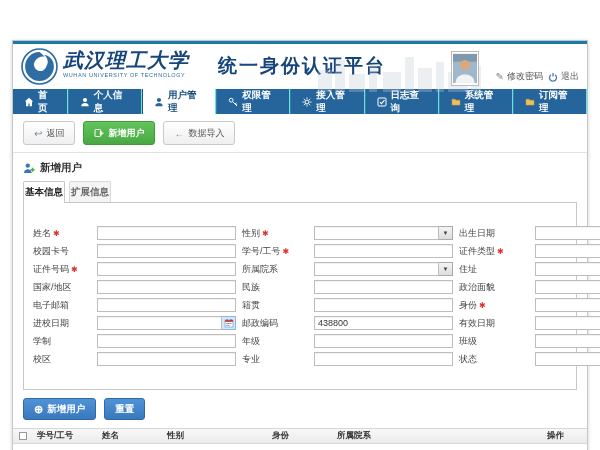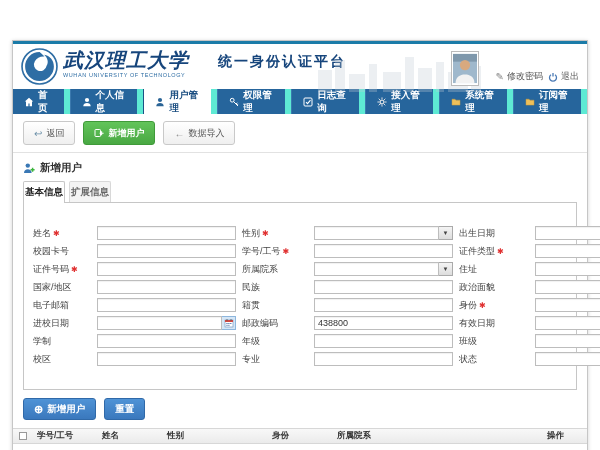--- a/index.html
+++ b/index.html
@@ -10,35 +10,35 @@
             background:#fff; border:1px solid #c6c6c6; box-shadow:0 1px 4px rgba(0,0,0,.18); }
   .topbar { height:3px; background:var(--top-border,#1b7ba8); }
 
   
   .header { height:45px; position:relative; background:#fff; }
   .logo { position:absolute; left:8px; top:4px; width:37px; height:37px; }
   .uni-block { position:absolute; left:50px; top:5px; }
   .uni-name { font-family:"DejaVu Serif", serif; font-style:italic; font-weight:bold;
               font-size:20px; line-height:22px; color:var(--title-navy,#16457c); letter-spacing:1px; }
   .uni-en { font-size:5.5px; color:#2e6da4; letter-spacing:.6px; margin-top:1px; }
-  .platform { position:absolute; left:205px; top:9px; font-size:14px; font-weight:bold;
+  .platform { position:absolute; left:205px; top:9px; font-size:19px; font-weight:bold;
               color:var(--title-navy,#16457c); letter-spacing:2px; }
   .cityscape { position:absolute; left:300px; top:8px; width:180px; height:37px; }
   .avatar { position:absolute; right:108px; top:7px; width:28px; height:35px;
             border:1px solid #bbb; background:#fff; padding:1px; }
   .avatar svg { display:block; width:100%; height:100%; }
   .hdr-links { position:absolute; right:8px; bottom:6px; display:flex; align-items:center; gap:5px;
                font-size:9px; color:#555; }
   .hdr-links .lnk { display:flex; align-items:center; gap:3px; cursor:pointer; }
   .pencil { font-size:10px; color:#888; }
 
   
   .nav { height:25px; background:var(--nav-blue,#26659c); display:flex; align-items:stretch; }
   .nav-item { display:flex; align-items:center; gap:4px; padding:0 11px; font-size:9.5px; font-weight:bold;
-              color:#fff; border-right:6px solid #5eead4; border-left:1px solid #3b79ae; cursor:pointer; }
+              color:#fff; border-right:1px solid #5eead4; border-left:1px solid #3b79ae; cursor:pointer; }
   .nav-item:first-child { border-left:none; }
   .nav-item.active { background:#fff; color:#1a4d80; border-left:1px solid #1c5184; }
   .nav-item .ic { width:10px; height:10px; display:inline-block; }
   .nav-item .ic svg { display:block; width:10px; height:10px; }
 
   
   .toolbar { padding:7px 10px; display:flex; gap:8px; border-bottom:1px solid #e2e2e2; background:#fff; }
   .btn { display:inline-flex; align-items:center; gap:4px; height:24px; padding:0 10px; font-size:9px;
          border-radius:3px; cursor:pointer; }
   .btn-light { background:linear-gradient(#ffffff,#efefef); border:1px solid #c9c9c9; color:#555; }
@@ -178,36 +178,36 @@
           <svg viewBox="0 0 10 10">
             <circle cx="3.2" cy="3.2" r="1.9" fill="none" stroke="#fff"></circle>
             <path d="M4.6 4.6 9 9M7 7l1.4-1.1M8 8.2l1.2-1" stroke="#fff" fill="none"></path>
           </svg>
         </span>
         <span>权限管理</span>
       </div>
       <div class="nav-item">
         <span class="ic">
           <svg viewBox="0 0 10 10">
-            <rect x="1" y="1" width="8" height="8" rx="1" fill="none" stroke="#fff"></rect>
-            <path d="M3 5.2 4.5 6.7 7.5 3.2" stroke="#fff" fill="none" stroke-width="1.1"></path>
-          </svg>
-        </span>
-        <span>日志查询</span>
-      </div>
-      <div class="nav-item">
-        <span class="ic">
-          <svg viewBox="0 0 10 10">
             <circle cx="5" cy="5" r="1.9" fill="none" stroke="#d9dee3" stroke-width="1.3"></circle>
             <g stroke="#d9dee3" stroke-width="1">
               <path d="M5 .4v1.8M5 7.8v1.8M.4 5h1.8M7.8 5h1.8M1.7 1.7l1.3 1.3M7 7l1.3 1.3M8.3 1.7 7 3M3 7 1.7 8.3"></path>
             </g>
           </svg>
         </span>
         <span>接入管理</span>
+      </div>
+      <div class="nav-item">
+        <span class="ic">
+          <svg viewBox="0 0 10 10">
+            <rect x="1" y="1" width="8" height="8" rx="1" fill="none" stroke="#fff"></rect>
+            <path d="M3 5.2 4.5 6.7 7.5 3.2" stroke="#fff" fill="none" stroke-width="1.1"></path>
+          </svg>
+        </span>
+        <span>日志查询</span>
       </div>
       <div class="nav-item">
         <span class="ic">
           <svg viewBox="0 0 10 10">
             <path d="M1 2.2h3l1 1h4v4.9H1z" fill="#eec05a" stroke="#c89b3c" stroke-width="0.5"></path>
           </svg>
         </span>
         <span>系统管理</span>
       </div>
       <div class="nav-item">

